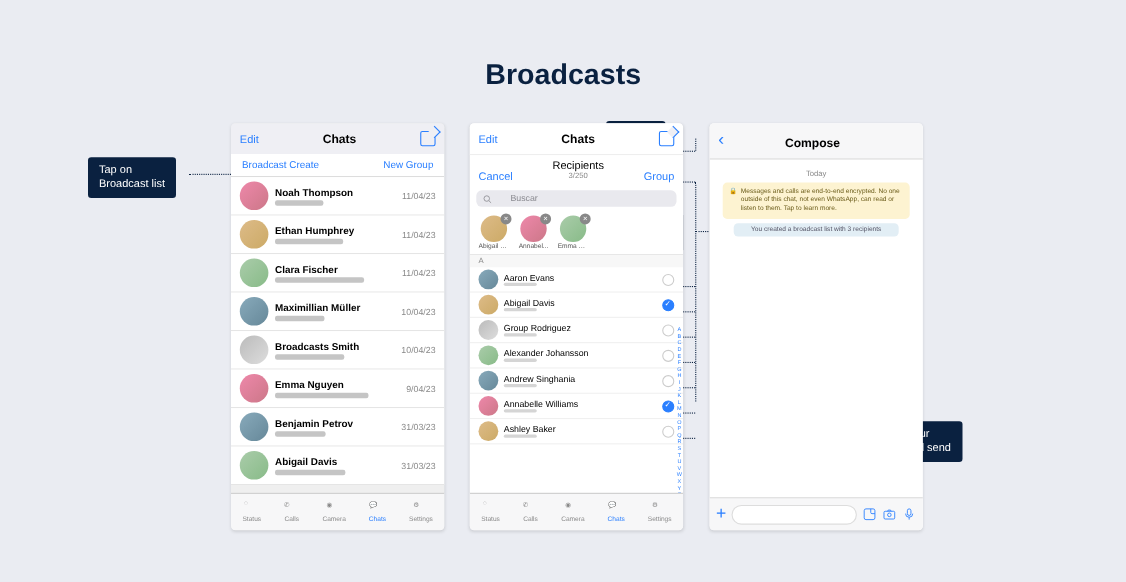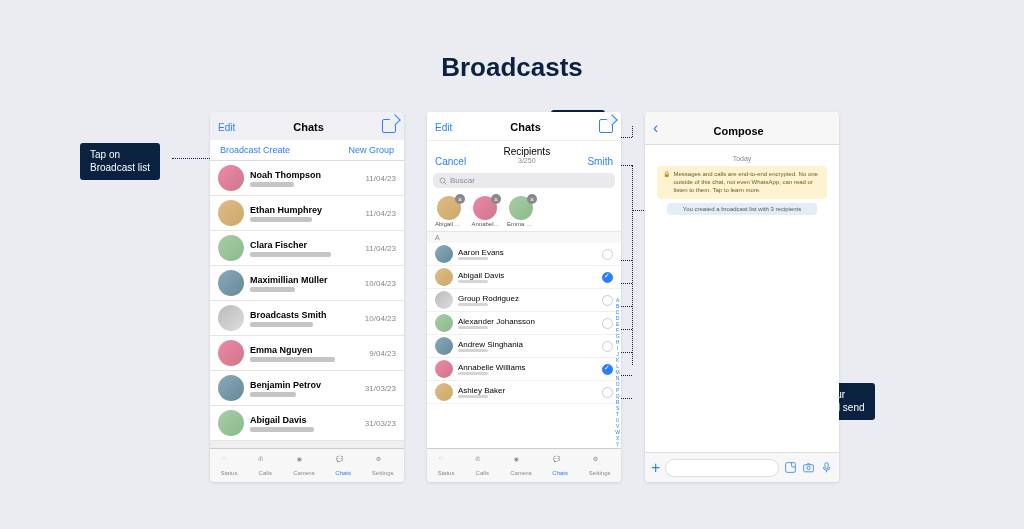--- a/index.html
+++ b/index.html
@@ -34,21 +34,21 @@
 
 .tabbar{position:absolute;bottom:0;left:0;right:0;height:34px;background:#f7f7f8;border-top:.5px solid #ccc;display:flex;justify-content:space-around;align-items:center}
 .tab{display:flex;flex-direction:column;align-items:center;gap:1px;color:#8a8a8a;font-size:6px}
 .tab.on{color:#2a7fff}
 .tab svg,.tab .ic{width:14px;height:14px}
 
 
 .r2{text-align:center;padding:3px 0}
 .r2 .t{font-size:10px;font-weight:500}
 .r2 .s{font-size:7px;color:#888}
-.srch{margin:4px 6px 6px;background:#e9e9ee;border-radius:5px;padding:3px 6px;font-size:8px;color:#8a8a90;display:flex;align-items:center;gap:3px}
+.srch{margin:4px 6px 6px;background:#e9e9ee;border-radius:5px;padding:3px 6px;font-size:8px;color:#8a8a90;display:flex;align-items:center;gap:17px}
 .selrow{display:flex;gap:8px;padding:2px 8px 4px;border-bottom:.5px solid #e5e5e5}
 .sel{display:flex;flex-direction:column;align-items:center;width:28px;position:relative}
 .sel .av{width:24px;height:24px}
 .sel .x{position:absolute;top:-2px;right:-2px;width:10px;height:10px;background:#888;border-radius:50%;color:#fff;font-size:7px;display:flex;align-items:center;justify-content:center}
 .sel .n{font-size:6px;color:#555;margin-top:1px;white-space:nowrap;overflow:hidden;text-overflow:ellipsis;width:100%;text-align:center}
 .sect{font-size:7px;color:#888;padding:2px 8px;background:#f7f7f7}
 .crow{display:flex;align-items:center;padding:2px 8px;gap:5px;border-bottom:.5px solid #f0f0f0}
 .crow .av{width:18px;height:18px}
 .crow .n{font-size:8px;color:#000;flex:1}
 .crow .bar2{height:3px;width:30px;background:#d5d5d5;border-radius:2px}
@@ -208,21 +208,21 @@
     <span class="link">Edit</span>
     <span class="ttl">Chats</span>
     <span class="compose"></span>
   </div>
   <div style="display:flex;align-items:flex-end;justify-content:space-between;padding:2px 8px">
     <span class="link">Cancel</span>
     <div class="r2">
       <div class="t">Recipients</div>
       <div class="s">3/250</div>
     </div>
-    <span class="link">Smith</span>
+    <span class="link">Group</span>
   </div>
   <div class="srch">
     <svg class="mag" viewBox="0 0 16 16">
         <circle cx="7" cy="7" r="5" fill="none" stroke="#8a8a90" stroke-width="1.5"></circle>
         <line x1="11" y1="11" x2="15" y2="15" stroke="#8a8a90" stroke-width="1.5"></line>
       </svg>
     <span>Buscar</span>
   </div>
   <div class="selrow" id="p2sel">
       <div class="sel">

